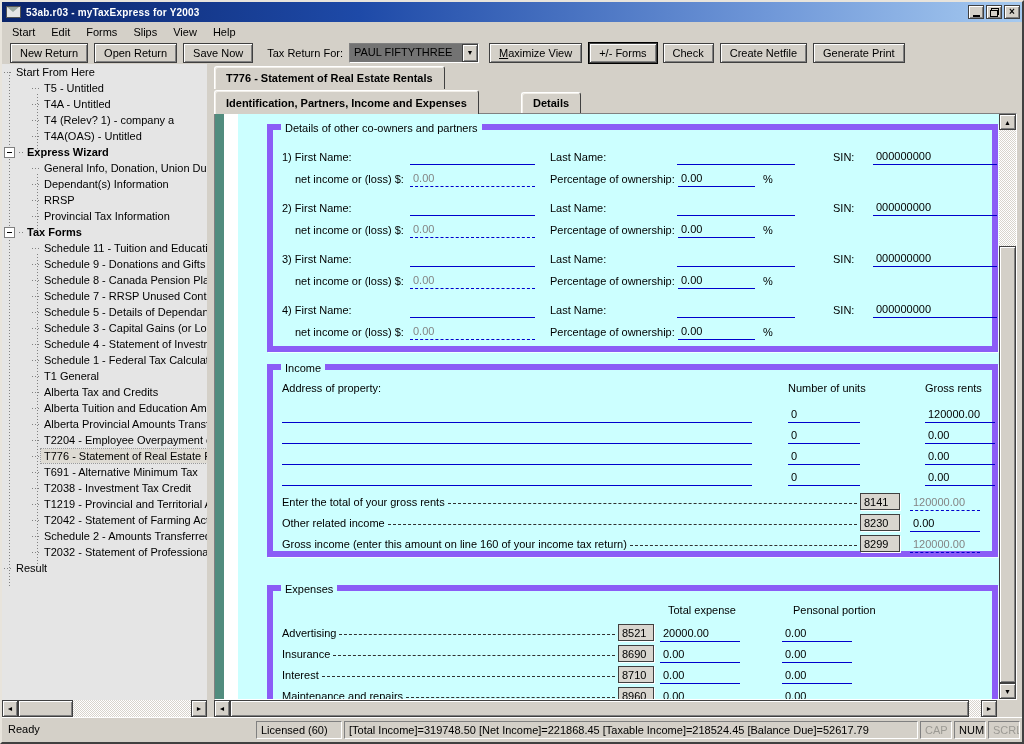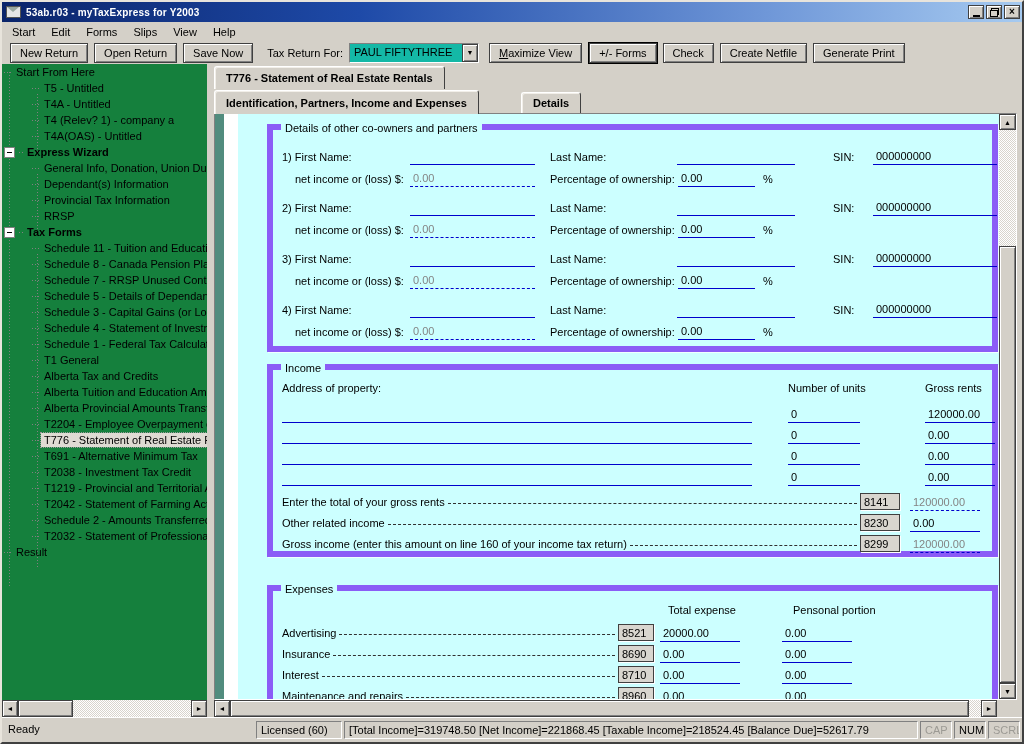--- a/index.html
+++ b/index.html
@@ -34,28 +34,28 @@
 
   
   .toolbar { position:absolute; left:2px; top:41px; right:2px; height:23px; display:flex; align-items:center; padding-left:8px; }
   .btn { height:20px; background:#d4d0c8; border:1px solid #404040;
     box-shadow:inset 1px 1px 0 #fff, inset -1px -1px 0 #808080;
     display:flex; align-items:center; justify-content:center; padding:0 9px; margin-right:6px; white-space:nowrap; }
   .btn.default { box-shadow:inset 1px 1px 0 #fff, inset -1px -1px 0 #808080, 0 0 0 1px #000; margin-left:1px; }
   .btn .lbl { display:block; }
   .accel::first-letter { text-decoration:underline; }
   .tb-label { margin:0 6px 0 8px; }
-  .combo { display:flex; width:130px; height:20px; background:#14b8a6; border:1px solid; border-color:#808080 #fff #fff #808080; margin-right:10px; }
+  .combo { display:flex; width:130px; height:20px; background:#737373; border:1px solid; border-color:#808080 #fff #fff #808080; margin-right:10px; }
   .combo-value { flex:1; padding:2px 0 0 4px; white-space:nowrap; overflow:hidden; }
   .combo-btn { width:16px; height:18px; background:#d4d0c8; border:1px solid #404040;
     box-shadow:inset 1px 1px 0 #fff, inset -1px -1px 0 #808080;
     display:flex; align-items:center; justify-content:center; font-size:7px; }
 
   
-  .tree-panel { position:absolute; left:2px; top:64px; width:205px; height:636px; background:#15803d; overflow:hidden; }
+  .tree-panel { position:absolute; left:2px; top:64px; width:205px; height:636px; background:#e5e5e5; overflow:hidden; }
   .tree-row { height:16px; display:flex; align-items:center; white-space:nowrap; padding-left:2px; position:relative; z-index:2; }
   .tree-row.lvl1 { padding-left:30px; }
   .tree-row.bold { font-weight:bold; }
   .stub { width:9px; height:1px; flex:none;
     background-image:repeating-linear-gradient(to right,#808080 0 1px,transparent 1px 3px); }
   .minus-box { display:none; width:11px; height:11px; background:#fff; border:1px solid #808080; flex:none;
     align-items:center; justify-content:center; margin-right:4px; }
   .minus-box::after { content:""; width:5px; height:1px; background:#000; }
   .tree-row.parent .minus-box { display:flex; }
   .tree-row.parent .stub { width:5px; }
@@ -292,41 +292,46 @@
 
       <div class="tree-row lvl1">
 
         <span class="stub"></span>
         <span class="tree-label">Dependant(s) Information</span>
       </div>
 
       <div class="tree-row lvl1">
 
         <span class="stub"></span>
+        <span class="tree-label">RRSP</span>
+      </div>
+
+      <div class="tree-row lvl1">
+
+        <span class="stub"></span>
         <span class="tree-label">Provincial Tax Information</span>
-      </div>
-
-      <div class="tree-row lvl1">
-
-        <span class="stub"></span>
-        <span class="tree-label">RRSP</span>
       </div>
 
       <div class="tree-row lvl0 bold parent">
         <span class="minus-box"></span>
         <span class="stub"></span>
         <span class="tree-label">Tax Forms</span>
       </div>
 
       <div class="tree-row lvl1">
 
         <span class="stub"></span>
         <span class="tree-label">Schedule 11 - Tuition and Education</span>
       </div>
 
+      <div class="tree-row lvl1">
+
+        <span class="stub"></span>
+        <span class="tree-label">Schedule 9 - Donations and Gifts</span>
+      </div>
 
       <div class="tree-row lvl1">
 
         <span class="stub"></span>
         <span class="tree-label">Schedule 8 - Canada Pension Plan C</span>
       </div>
 
       <div class="tree-row lvl1">
 
         <span class="stub"></span>

